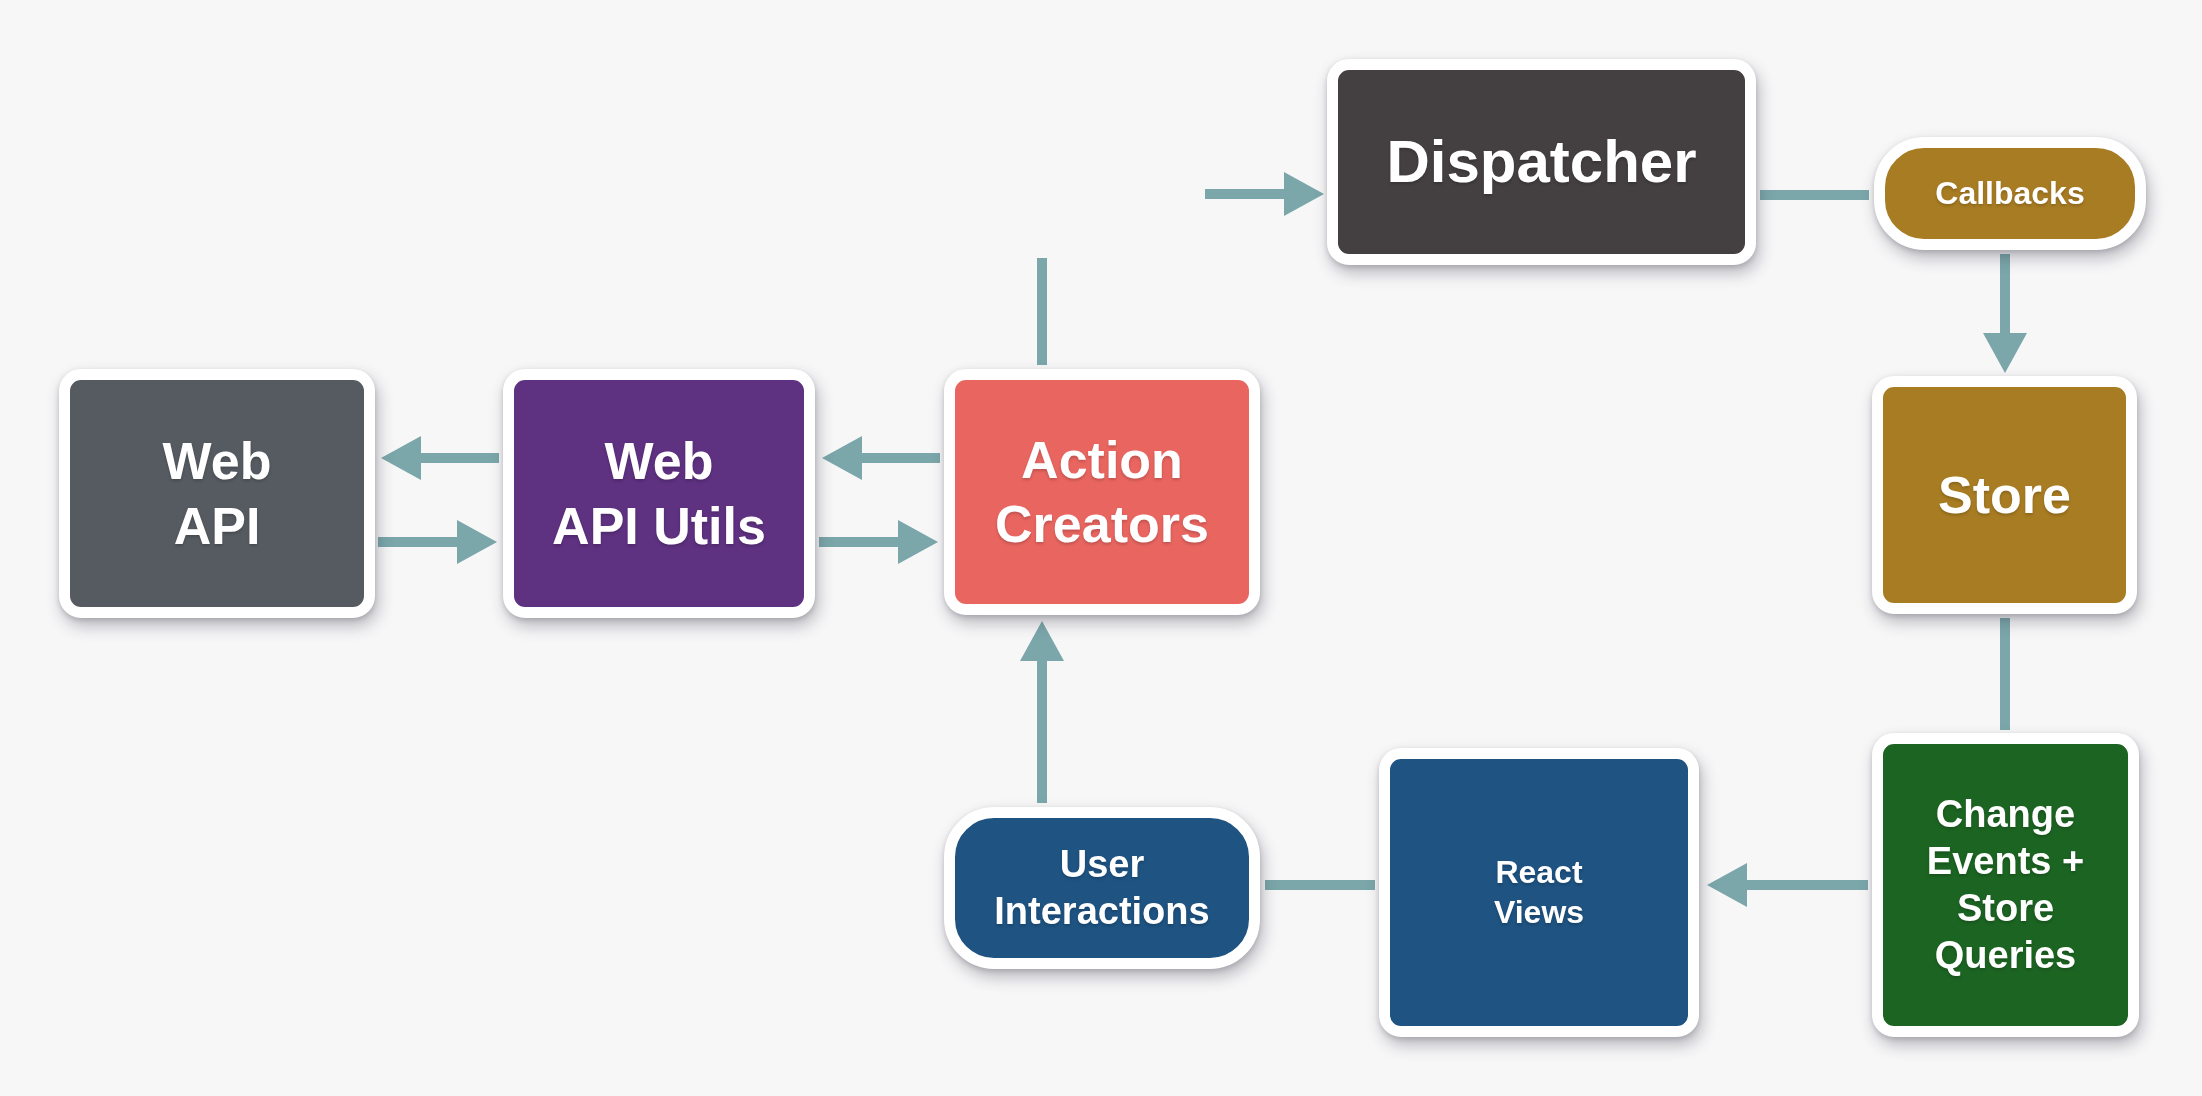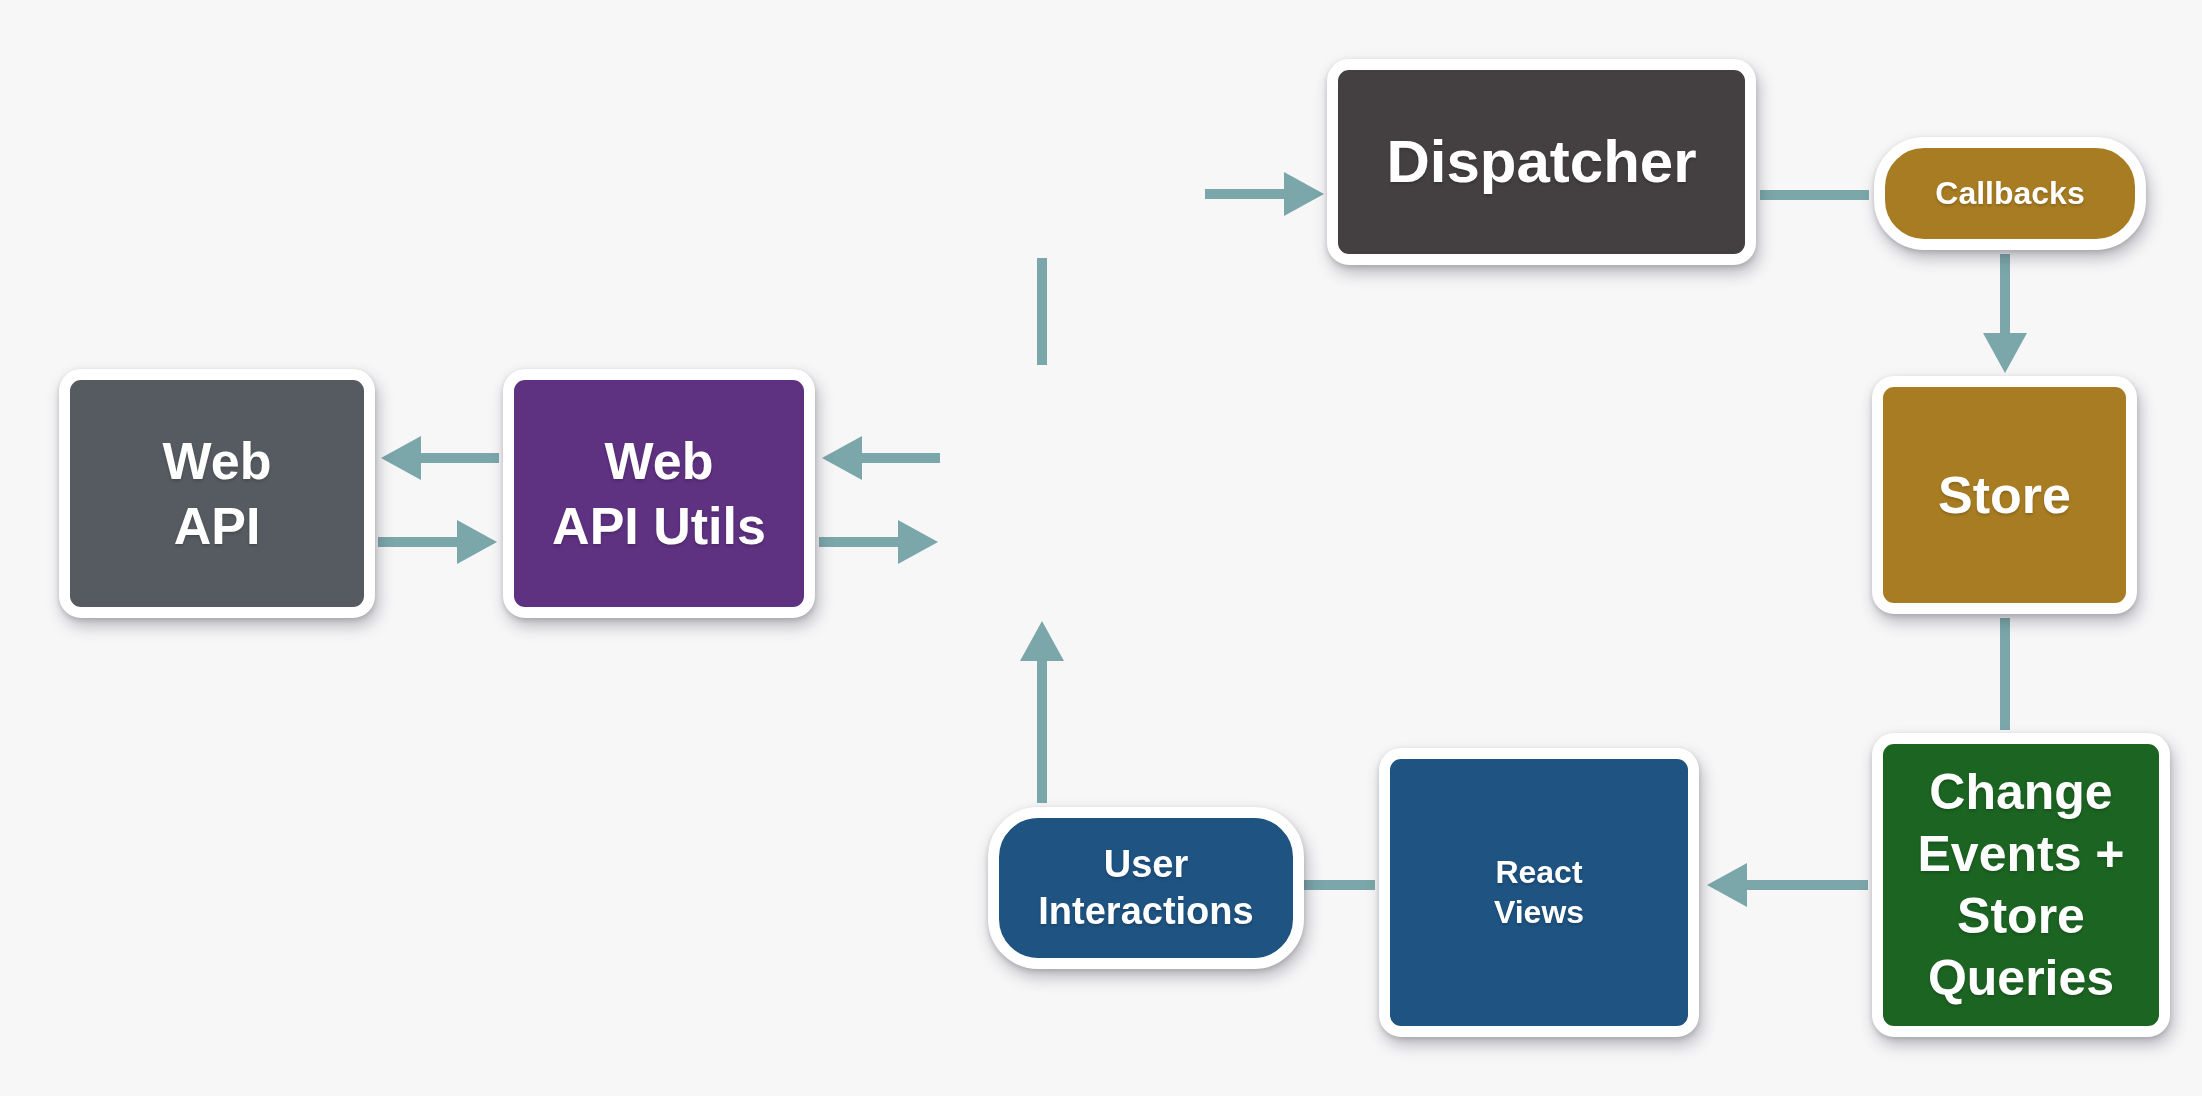--- a/index.html
+++ b/index.html
@@ -29,23 +29,23 @@
   }
   .pill{border-radius:50px;}
   
   .n-web-api          {left:59px;  top:369px; width:316px; height:249px; font-size:52px;}
   .n-web-api-utils    {left:503px; top:369px; width:312px; height:249px; font-size:52px;}
   .n-action-creators  {left:944px; top:369px; width:316px; height:246px; font-size:52px;}
   .n-actions          {left:957px; top:136px; width:247px; height:117px; font-size:40px;}
   .n-dispatcher       {left:1327px;top:59px;  width:429px; height:206px; font-size:60px;}
   .n-callbacks        {left:1874px;top:137px; width:272px; height:113px; font-size:32px;}
   .n-store            {left:1872px;top:376px; width:265px; height:238px; font-size:52px;}
-  .n-change-events    {left:1872px;top:733px; width:298px; height:304px; font-size:50px;}
+  .n-change-events    {left:1872px;top:733px; width:267px; height:304px; font-size:38px;}
   .n-react-views      {left:1379px;top:748px; width:320px; height:289px; font-size:32px;}
-  .n-user-interactions{left:988px; top:807px; width:316px; height:162px; font-size:38px;}
+  .n-user-interactions{left:944px; top:807px; width:316px; height:162px; font-size:38px;}
 </style>
 </head>
 <body data-bind-bg="background" style="background: rgb(247, 247, 248);">
 
 <div class="canvas">
 
   <svg class="edges" viewBox="0 0 2202 1096" stroke="currentColor" fill="currentColor" stroke-width="10" style="color: rgb(123, 167, 170);">
 
     <g>
       <line x1="1205" y1="194" x2="1284" y2="194"></line>
@@ -103,20 +103,22 @@
       <polygon stroke="none" points="457,520 457,564 497,542"></polygon>
     </g>
   </svg>
 
   <div class="node n-web-api" data-bind-bg="nodes.web_api.color" data-bind="nodes.web_api.label" style="background: rgb(86, 91, 97);">Web
 API</div>
 
   <div class="node n-web-api-utils" data-bind-bg="nodes.web_api_utils.color" data-bind="nodes.web_api_utils.label" style="background: rgb(94, 49, 129);">Web
 API Utils</div>
 
+  <div class="node n-action-creators" data-bind-bg="nodes.action_creators.color" data-bind="nodes.action_creators.label" style="background: rgb(233, 101, 96);">Action
+Creators</div>
 
 
   <div class="node n-dispatcher" data-bind-bg="nodes.dispatcher.color" data-bind="nodes.dispatcher.label" style="background: rgb(68, 63, 65);">Dispatcher</div>
 
   <div class="node pill n-callbacks" data-bind-bg="nodes.callbacks.color" data-bind="nodes.callbacks.label" style="background: rgb(168, 124, 34);">Callbacks</div>
 
   <div class="node n-store" data-bind-bg="nodes.store.color" data-bind="nodes.store.label" style="background: rgb(168, 124, 34);">Store</div>
 
   <div class="node n-change-events" data-bind-bg="nodes.change_events.color" data-bind="nodes.change_events.label" style="background: rgb(28, 100, 34);">Change
 Events +

